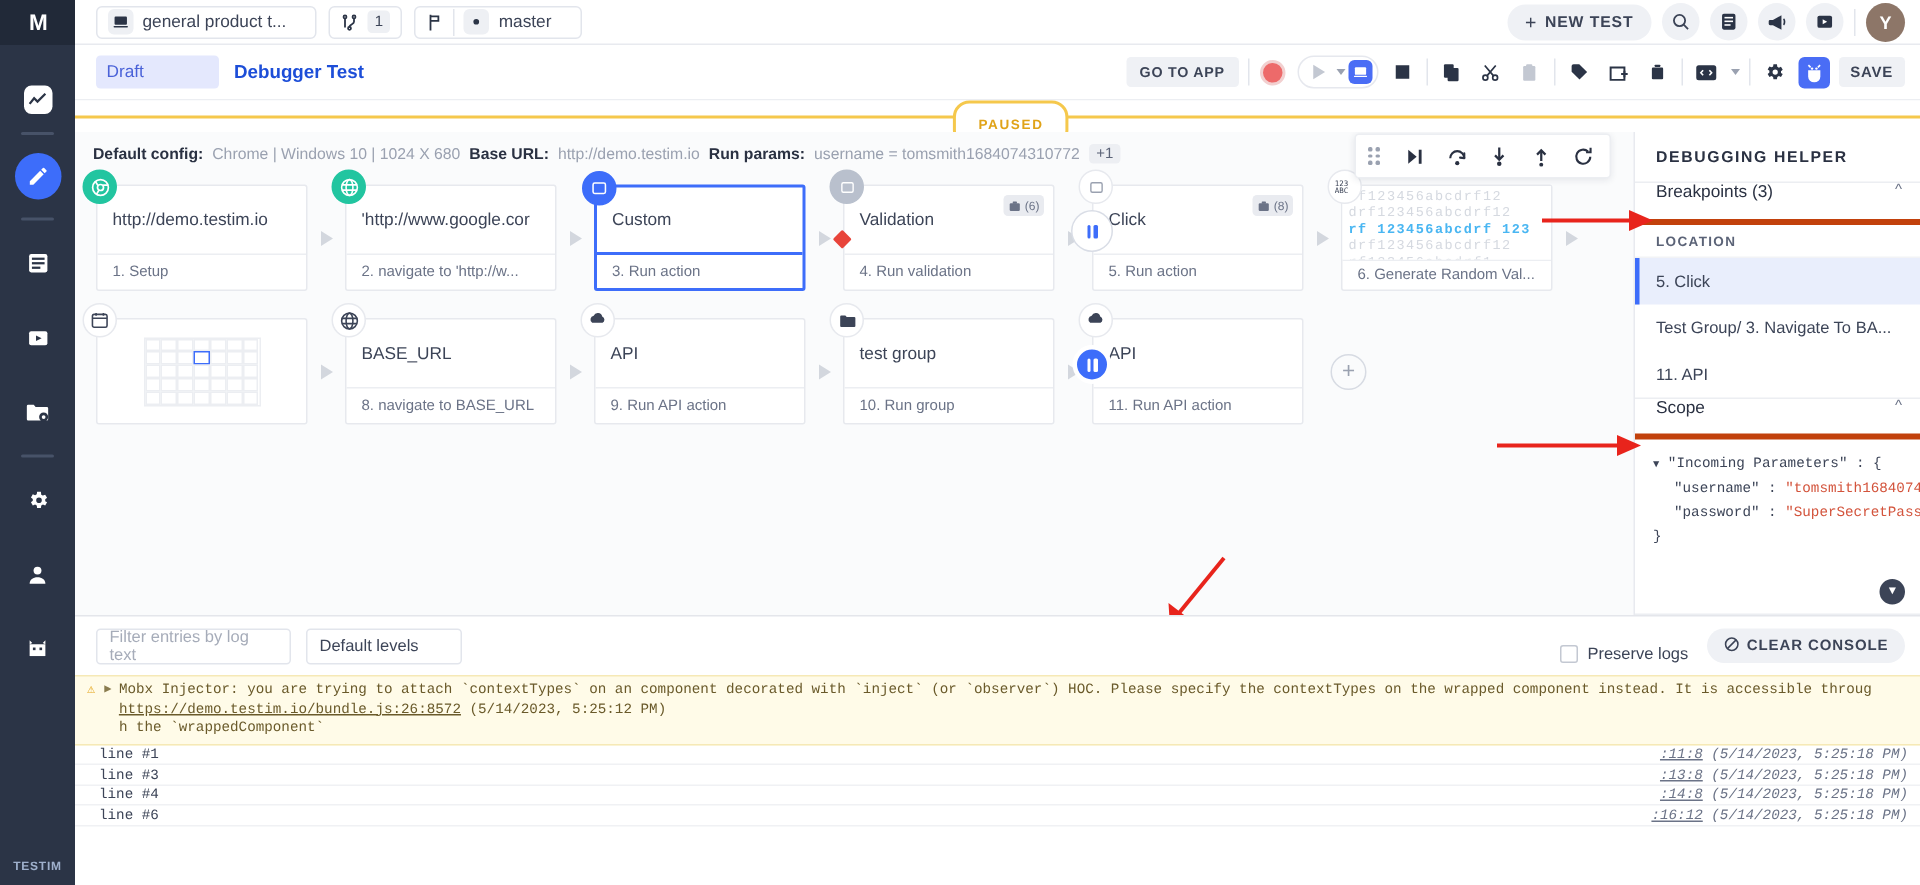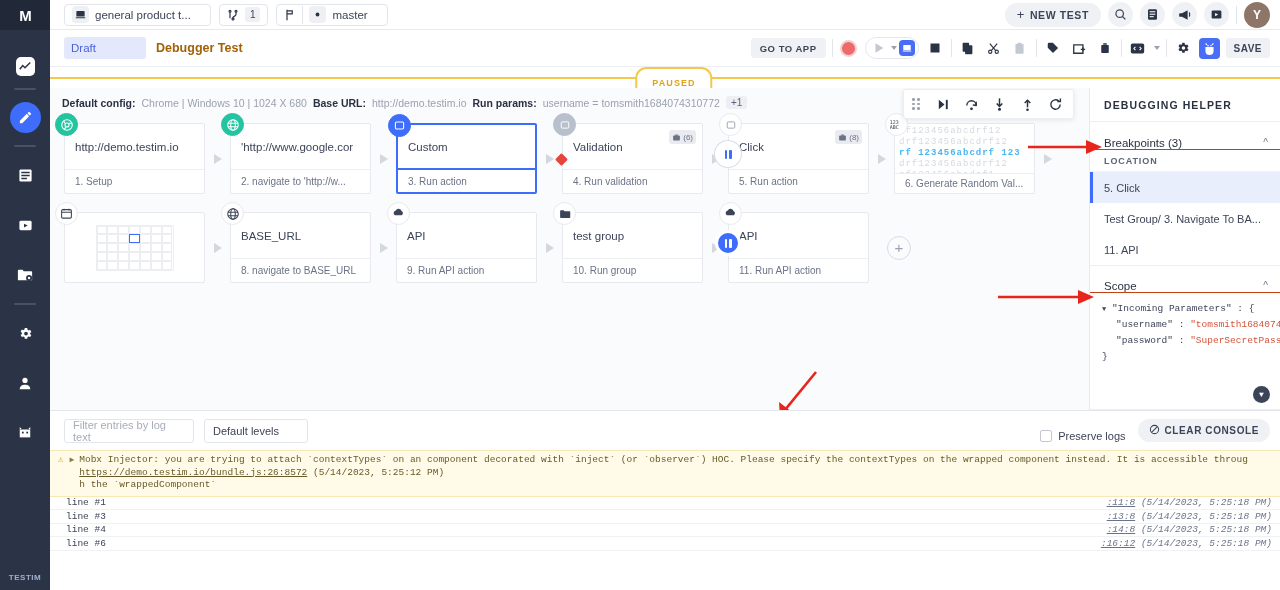--- a/index.html
+++ b/index.html
@@ -85,21 +85,21 @@
   
   .testbar {
     height: 37px; display: flex; align-items: center; padding: 0 10px 0 14px;
     gap: 10px; background: #fff; border-bottom: 1px solid #eceef2;
   }
   .draft-select {
     width: 82px; height: 22px; background: #e4e8fd; color: #4a62d8;
     border-radius: 3px; display: flex; align-items: center; justify-content: space-between;
     padding: 0 7px; font-size: 11.5px;
   }
-  .test-title { font-size: 12.5px; font-weight: bold; color: #a16207; }
+  .test-title { font-size: 12.5px; font-weight: bold; color: #1d4ed8; }
   .testbar-right { margin-left: auto; display: flex; align-items: center; gap: 6px; }
   .goto-app {
     background: #eff1f5; border-radius: 3px; height: 20px; padding: 0 9px;
     display: flex; align-items: center; font-size: 9.5px; font-weight: bold;
     letter-spacing: 0.5px; color: #3c4457;
   }
   .tb-ic { width: 20px; height: 20px; display: flex; align-items: center; justify-content: center; color: #2b3446; }
   .tb-ic.disabled { color: #c3c8d2; }
   .rec-circle { width: 17px; height: 17px; border-radius: 50%; border: 2px solid #f2d0d0; background: #ed6a6a; }
   .play-group {
@@ -206,22 +206,22 @@
   .arrow { position: absolute; z-index: 20; pointer-events: none; }
 
   
   .rightpanel { width: 190px; flex: 0 0 190px; background: #fff; display: flex; flex-direction: column; position: relative; }
   .rp-title {
     height: 34px; display: flex; align-items: center; padding: 0 14px;
     font-size: 10.5px; font-weight: bold; letter-spacing: 1.1px; color: #2a3142;
     border-bottom: 1px solid #eceef2;
   }
   .rp-sec {
-    height: 28px; display: flex; align-items: flex-end; justify-content: space-between;
-    padding: 0 12px 0 14px; font-size: 11.5px; color: #2a3142; border-bottom: 1px solid #c2410c;
+    height: 28px; display: flex; align-items: flex-start; justify-content: space-between;
+    padding: 0 12px 0 14px; font-size: 11.5px; color: #2a3142; border-bottom: 4px solid #c2410c;
   }
   .chev { color: #6b7387; font-size: 10px; transform: translateY(-1px); }
   .rp-colhead {
     height: 22px; display: flex; align-items: center; padding: 0 14px;
     font-size: 9px; font-weight: bold; letter-spacing: 0.9px; color: #5b6377;
     background: #fff; border-bottom: 1px solid #f2f3f6;
   }
   .bp-row {
     height: 31px; display: flex; align-items: center; padding: 0 18px 0 14px;
     font-size: 11px; color: #3c4457; white-space: nowrap; overflow: hidden;

